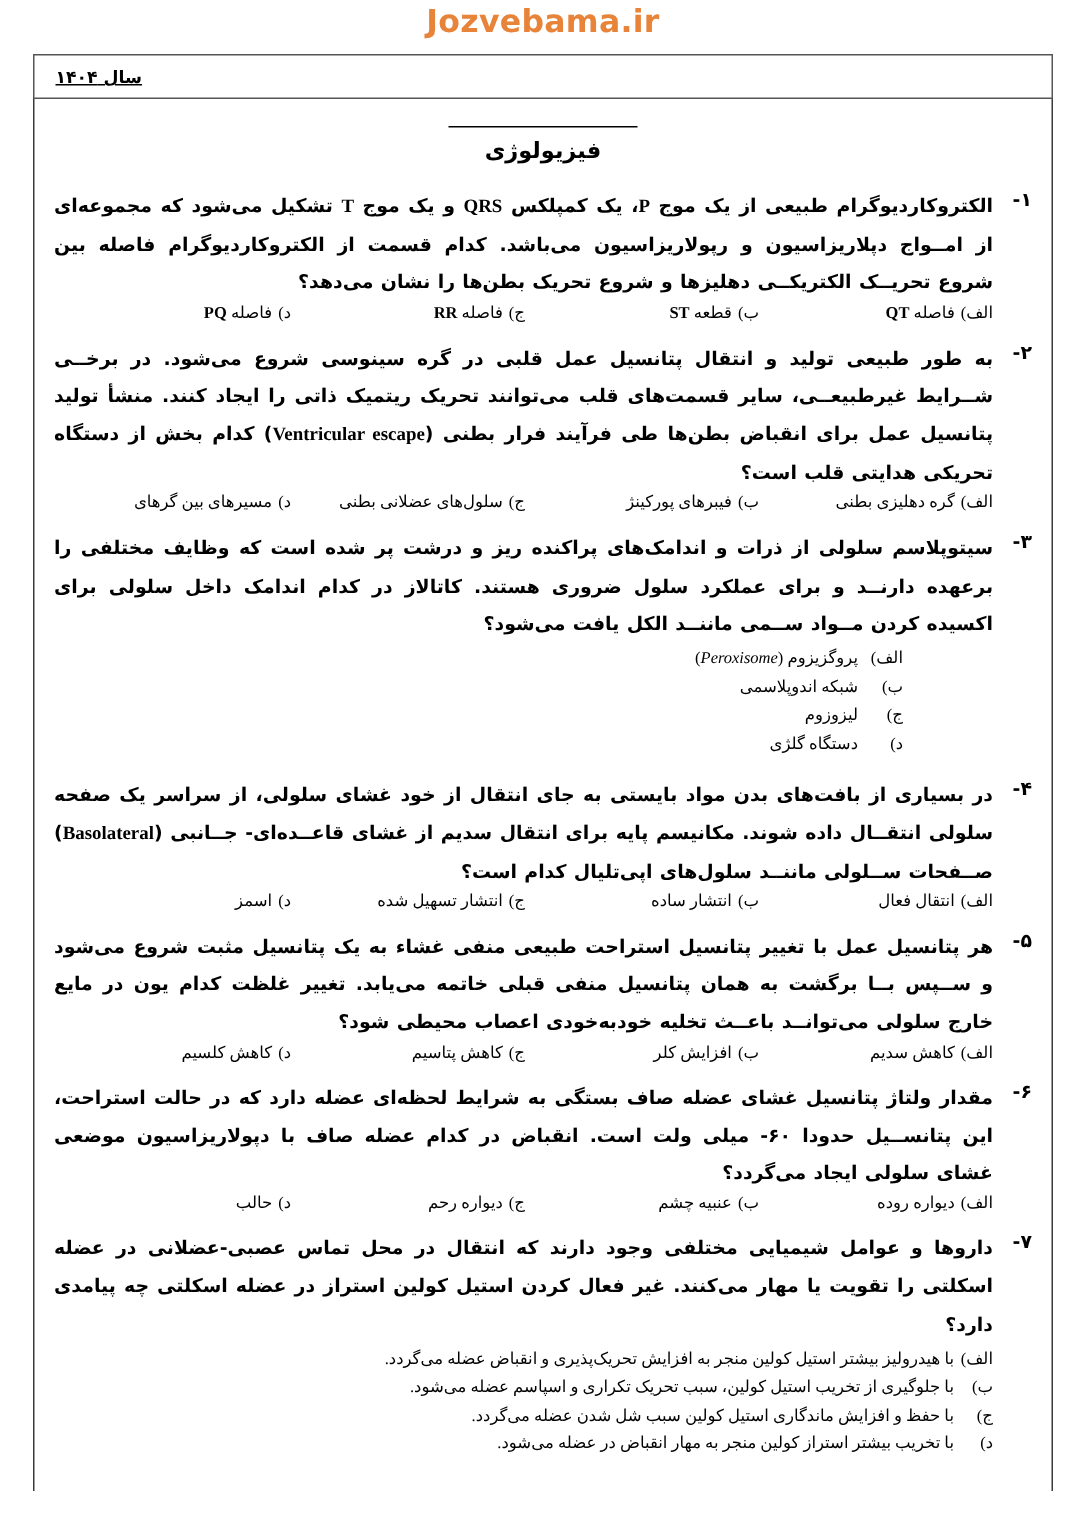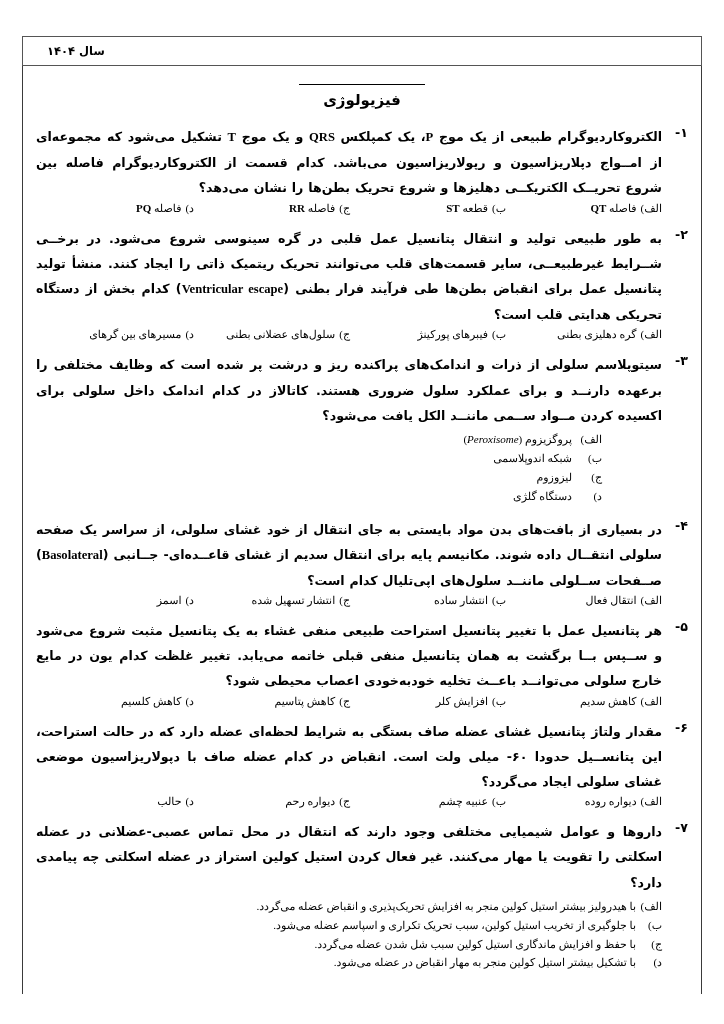--- a/index.html
+++ b/index.html
@@ -69,24 +69,25 @@
     left: 0;
     right: 0;
     transform: translateY(-50%);
     text-align: center;
     font-size: 11.5px;
     font-weight: bold;
   }
   .header-year {
     position: absolute;
     top: 50%;
-    left: 24px;
+    left: 14px;
     transform: translateY(-50%);
     font-size: 11.5px;
     font-weight: bold;
+    text-decoration: underline;
   }
 
   
   .subject-wrap {
     position: absolute;
     top: 84px;
     left: 0;
     right: 0;
     text-align: center;
   }
@@ -195,20 +196,21 @@
 
   
   .opts-stack.wide { padding-right: 26px; }
   .opts-stack.wide .opt .lbl { flex: 0 0 26px; }
 </style>
 </head>
 <body>
 
 <div class="page">
 
+  <div class="site-logo">Jozvebama.ir</div>
 
   <div class="rule rule-right"></div>
   <div class="rule rule-left"></div>
 
   <div class="header-box">
     <div class="header-inner">
       <div class="header-year">سال ۱۴۰۴</div>
     </div>
   </div>
 
@@ -315,19 +317,19 @@
           <div class="opt">
             <span class="lbl">ب)</span>
             <span class="txt">با جلوگیری از تخریب استیل کولین، سبب تحریک تکراری و اسپاسم عضله می‌شود.</span>
           </div>
           <div class="opt">
             <span class="lbl">ج)</span>
             <span class="txt">با حفظ و افزایش ماندگاری استیل کولین سبب شل شدن عضله می‌گردد.</span>
           </div>
           <div class="opt">
             <span class="lbl">د)</span>
-            <span class="txt">با تشکیل بیشتر استیل کولین منجر به مهار انقباض در عضله می‌شود.</span>
+            <span class="txt">با تخریب بیشتر استراز کولین منجر به مهار انقباض در عضله می‌شود.</span>
           </div>
         </div>
       </div>
     </div>
 
 </div>
 
 </body></html>

